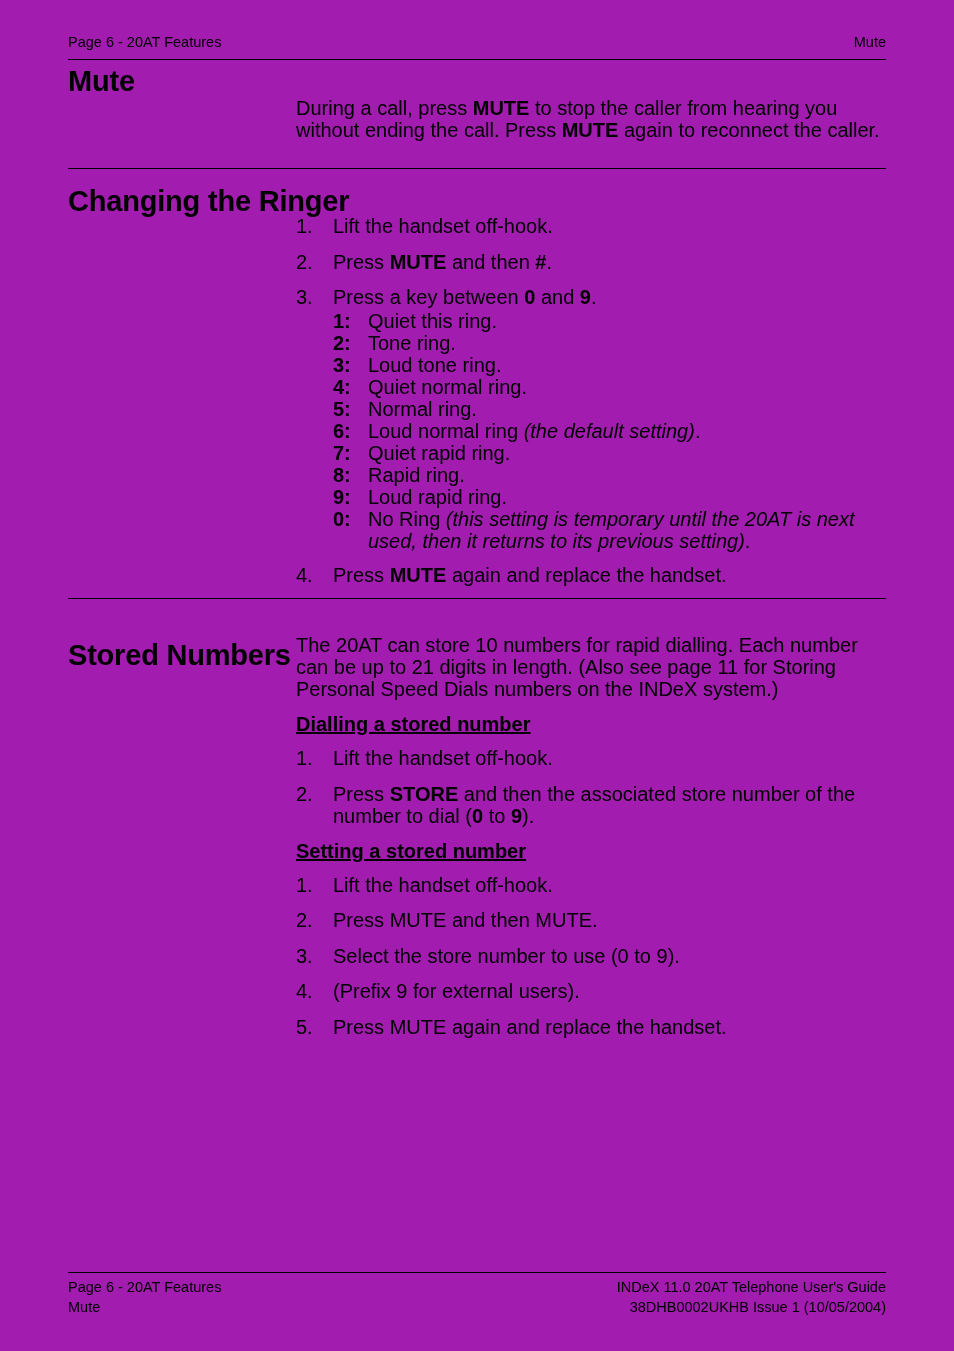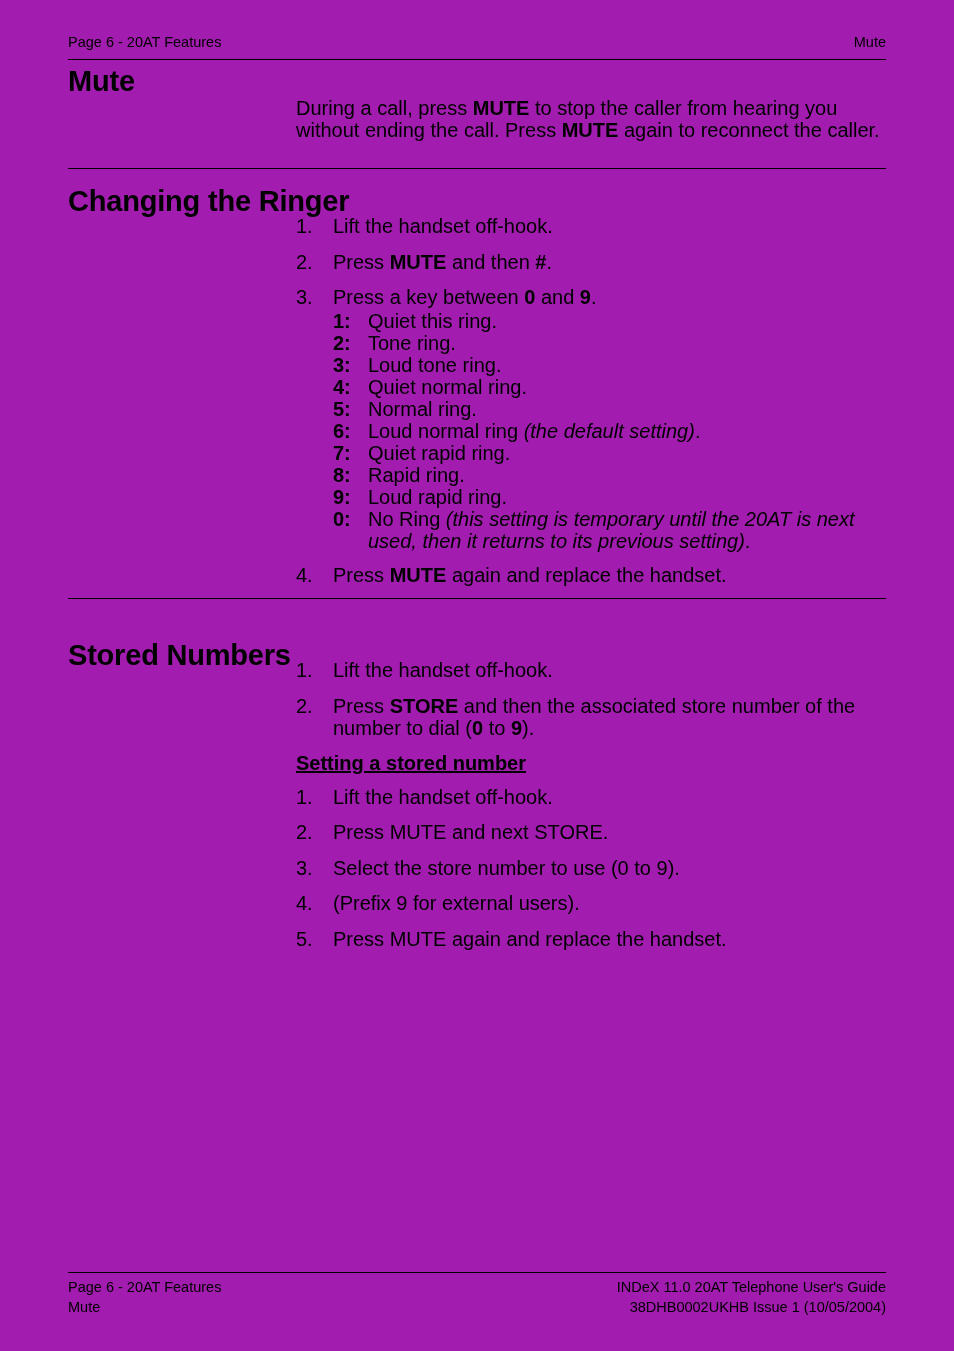--- a/index.html
+++ b/index.html
@@ -237,23 +237,25 @@
           <span class="marker">4.</span>
           <span class="li-text"><span>Press </span><b class="kw">MUTE</b><span> again and replace the handset.</span></span>
         </li>
       </ol>
     </div>
 
     <div class="rule rule-stored"></div>
     <h1 class="section-title" id="title-stored">Stored Numbers</h1>
 
     <div class="body-col" id="body-stored">
+      <p class="para">The 20AT can store 10 numbers for rapid dialling. Each number can be up to 21 digits in length. (Also see page 11 for Storing Personal Speed Dials numbers on the INDeX system.)</p>
 
       <div class="spacer-sm"></div>
 
+      <span class="subhead">Dialling a stored number</span>
       <ol class="numlist">
         <li>
           <span class="marker">1.</span>
           <span class="li-text">Lift the handset off-hook.</span>
         </li>
         <li>
           <span class="marker">2.</span>
           <span class="li-text"><span>Press </span><b class="kw">STORE</b><span> and then the associated store number of the number to dial (</span><b class="kw">0</b><span> to </span><b class="kw">9</b><span>).</span></span>
         </li>
       </ol>
@@ -261,21 +263,21 @@
       <div class="spacer-sm"></div>
 
       <span class="subhead">Setting a stored number</span>
       <ol class="numlist">
         <li>
           <span class="marker">1.</span>
           <span class="li-text">Lift the handset off-hook.</span>
         </li>
         <li>
           <span class="marker">2.</span>
-          <span class="li-text">Press MUTE and next STORE.</span>
+          <span class="li-text">Press MUTE and then MUTE.</span>
         </li>
         <li>
           <span class="marker">3.</span>
           <span class="li-text">Select the store number to use (0 to 9).</span>
         </li>
         <li>
           <span class="marker">4.</span>
           <span class="li-text">(Prefix 9 for external users).</span>
         </li>
         <li>

